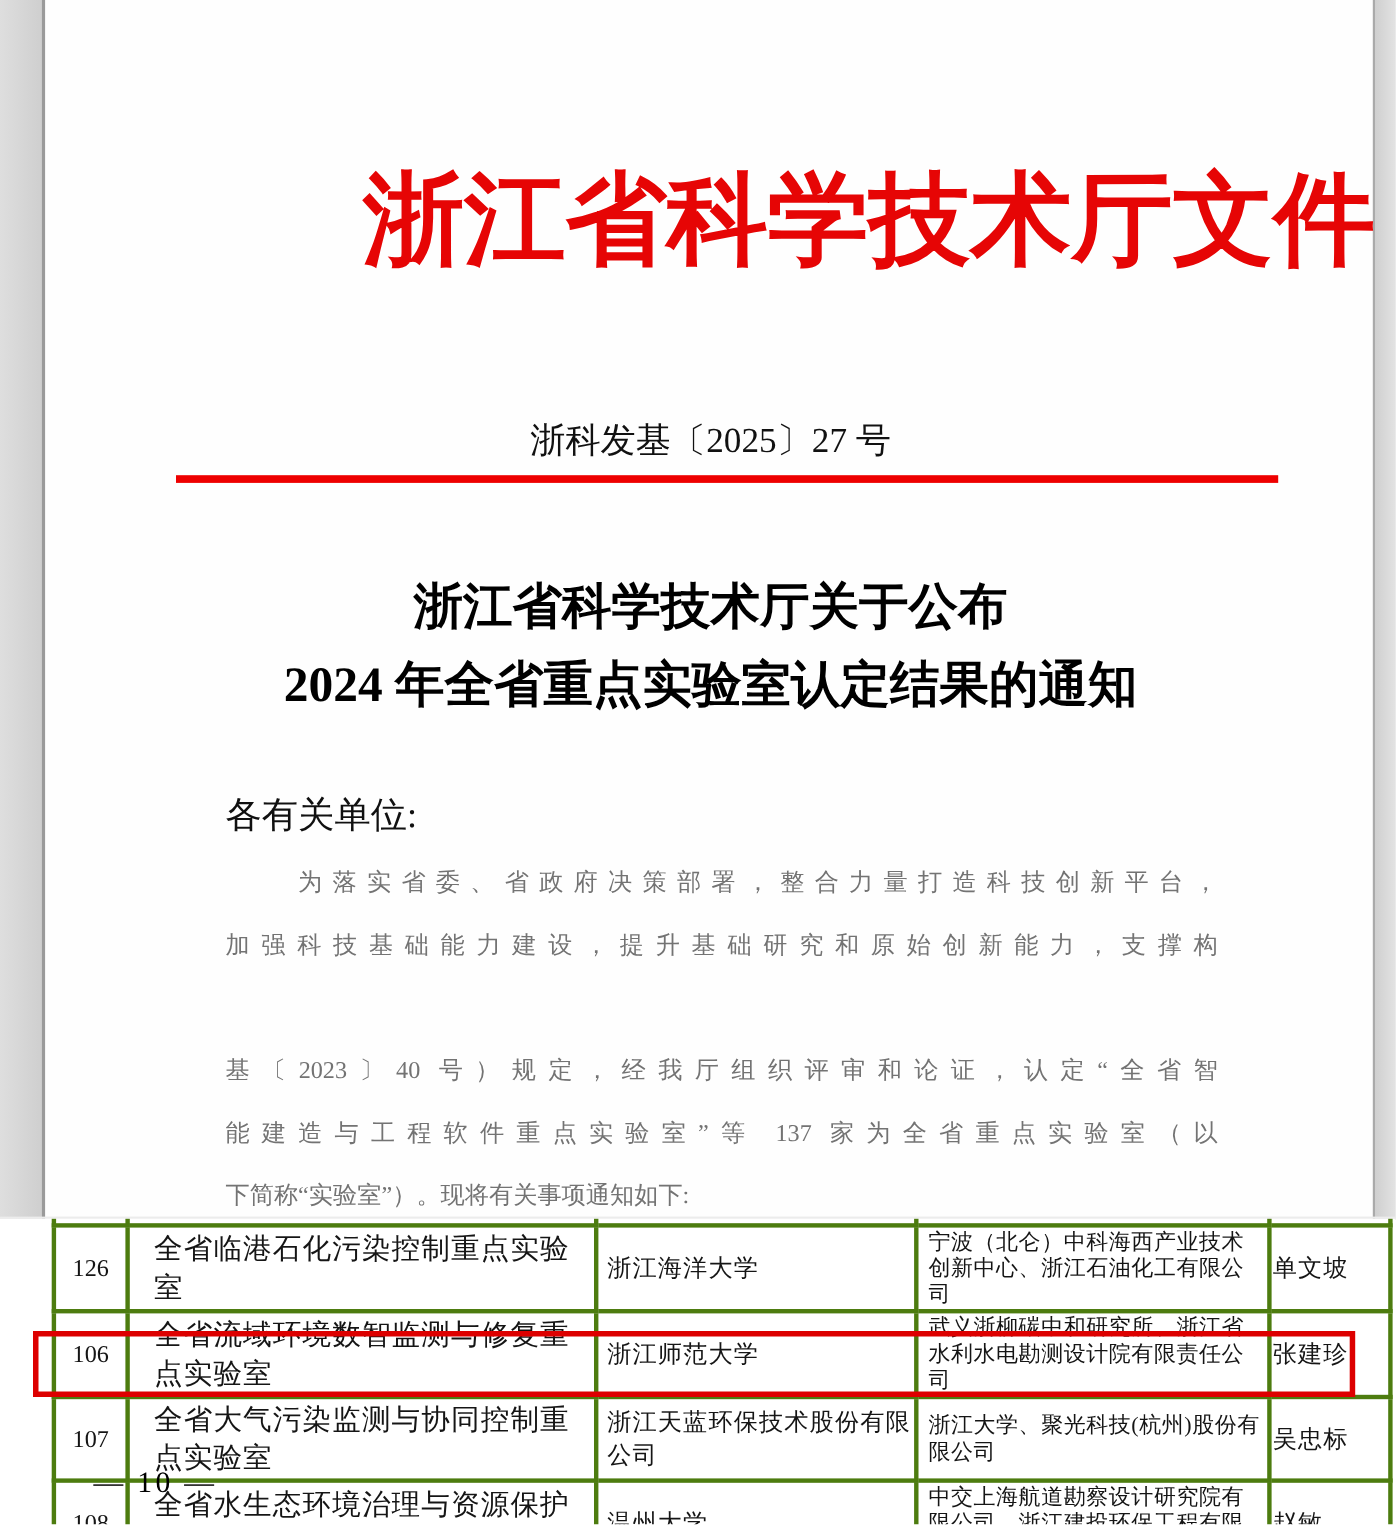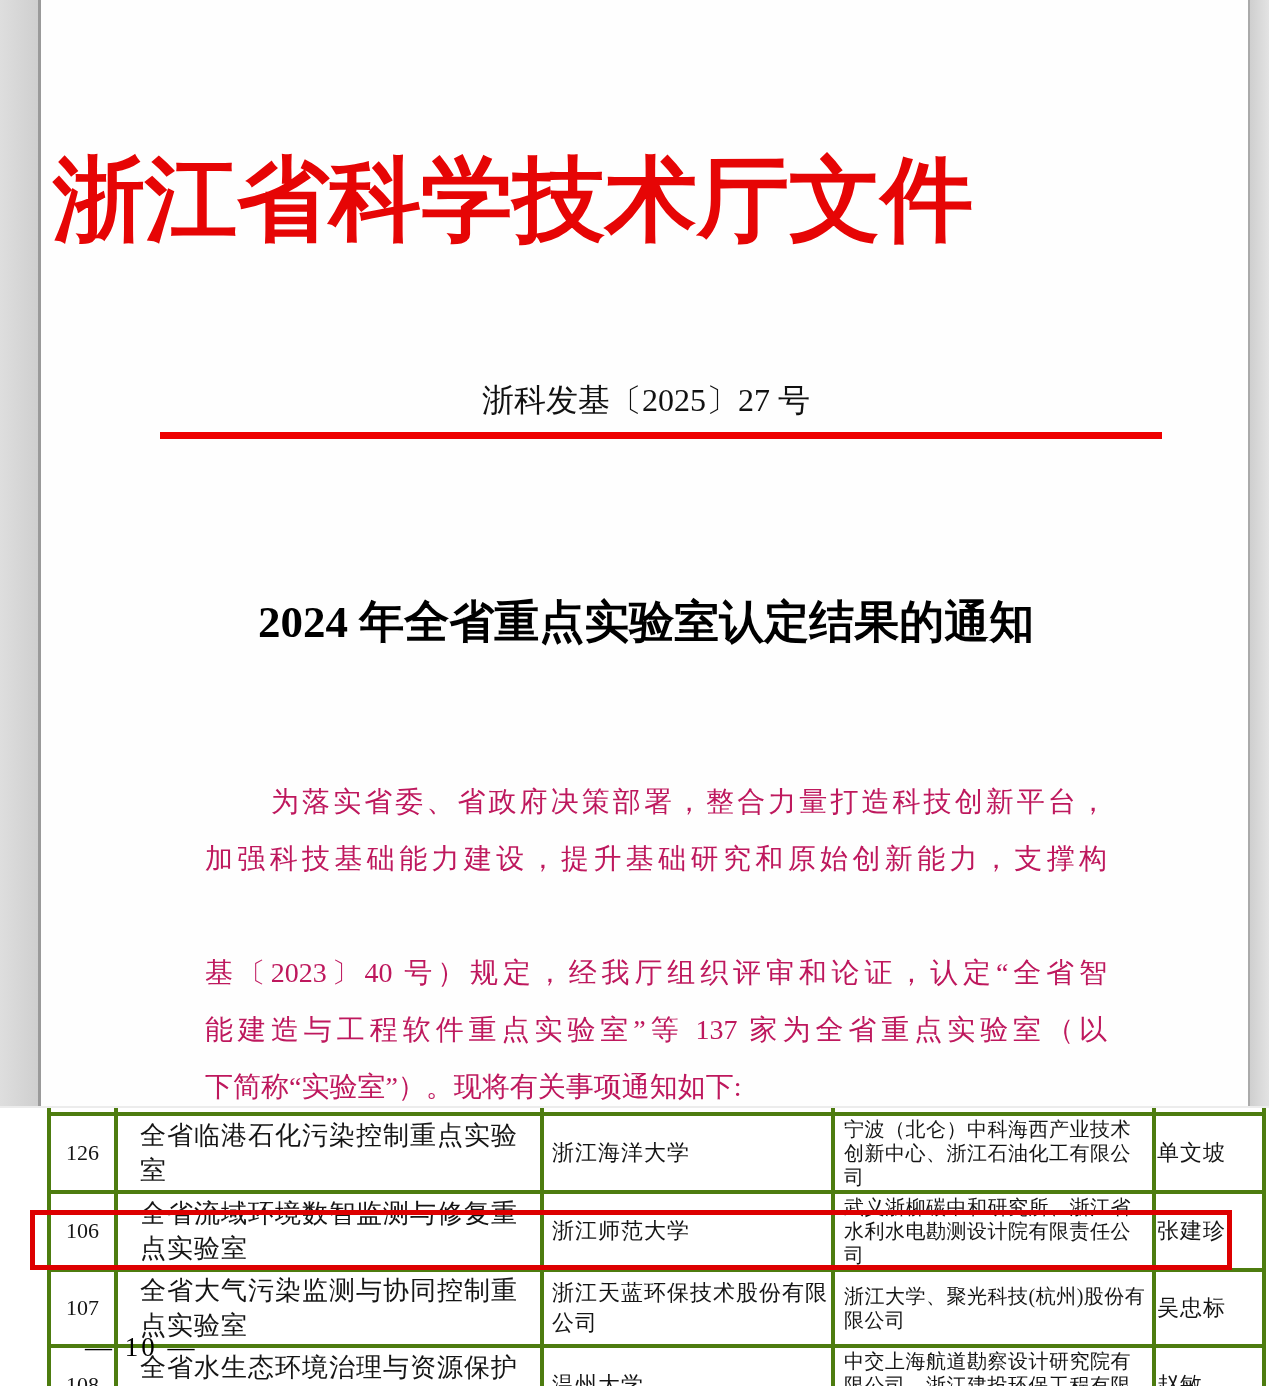--- a/index.html
+++ b/index.html
@@ -12,37 +12,37 @@
     color:#1c1c1c;
   }
   
   .top-section{position:absolute;left:0;top:0;width:1269px;height:1108px;background:#fefefe;}
   .gray-strip{position:absolute;top:0;height:1108px;background:linear-gradient(to right,#dedede,#cfcfcf);}
   .gray-strip.left{left:0;width:38px;border-right:3px solid #9a9a9a;border-bottom:1px solid #bbb;}
   .gray-strip.right{right:0;width:19px;border-left:2px solid #aaa;background:linear-gradient(to right,#cfcfcf,#e3e3e3);border-bottom:1px solid #bbb;}
   .section-divider{position:absolute;left:0;top:1106px;width:1269px;height:2px;background:#ececec;}
 
   .red-title{
-    position:absolute;left:53px;top:148px;width:1208px;
-    text-align:left;font-size:92px;font-weight:bold;line-height:104px;
+    position:absolute;left:42px;top:148px;width:1208px;
+    text-align:right;font-size:92px;font-weight:bold;line-height:104px;
     color:#e60505;letter-spacing:0px;white-space:nowrap;
   }
   .doc-number{
     position:absolute;left:42px;top:352px;width:1208px;
     text-align:center;font-size:32px;line-height:40px;color:#111;margin-top:28px;
   }
   .red-line{position:absolute;left:160px;top:432px;width:1002px;height:7px;background:#ee0000;}
   .notice-title{position:absolute;left:42px;width:1208px;text-align:center;font-weight:bold;color:#000;font-size:45px;line-height:50px;white-space:nowrap;}
   .notice-title.l1{top:526px;}
   .notice-title.l2{top:597px;}
 
   .salutation{position:absolute;left:205px;top:722px;width:902px;font-size:33px;line-height:40px;color:#101010;}
   .body-line{
     position:absolute;left:205px;width:902px;
-    font-size:28px;line-height:40px;color:#be185d;
+    font-size:22px;line-height:40px;color:#737373;
     text-align:justify;text-align-last:justify;white-space:nowrap;
   }
   .body-line.first{text-indent:66px;}
   .body-line.last{text-align-last:left;}
   .bl0{top:782px;}.bl1{top:839px;}.bl2{top:896px;}.bl3{top:953px;}.bl4{top:1010px;}.bl5{top:1067px;}
 
   
   .bottom-section{position:absolute;left:0;top:1108px;width:1269px;height:278px;background:#ffffff;}
   table.results{
     position:absolute;left:47px;top:0;
@@ -80,22 +80,24 @@
 <div class="screen">
 
   <div class="top-section">
     <div class="gray-strip left"></div>
     <div class="gray-strip right"></div>
 
     <div class="red-title">浙江省科学技术厅文件</div>
     <div class="doc-number">浙科发基〔2025〕27 号</div>
     <div class="red-line"></div>
 
+    <div class="notice-title l1">浙江省科学技术厅关于公布</div>
     <div class="notice-title l2">2024 年全省重点实验室认定结果的通知</div>
 
+    <div class="salutation">各有关单位:</div>
     <div class="body-line bl0 first">为落实省委、省政府决策部署，整合力量打造科技创新平台，</div>
     <div class="body-line bl1">加强科技基础能力建设，提升基础研究和原始创新能力，支撑构</div>
     <div class="body-line bl3">基〔2023〕40 号）规定，经我厅组织评审和论证，认定“全省智</div>
     <div class="body-line bl4">能建造与工程软件重点实验室”等 137 家为全省重点实验室（以</div>
     <div class="body-line bl5 last">下简称“实验室”）。现将有关事项通知如下:</div>
   </div>
 
   <div class="section-divider"></div>
 
   <div class="bottom-section">

